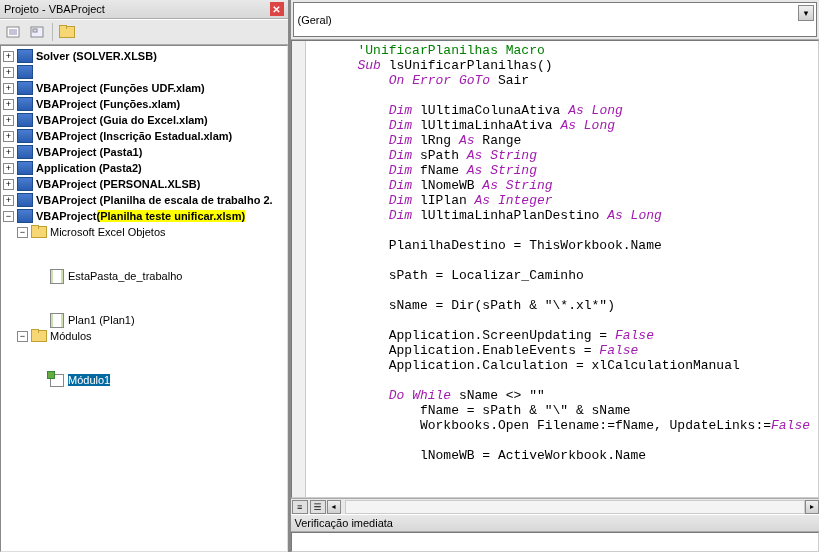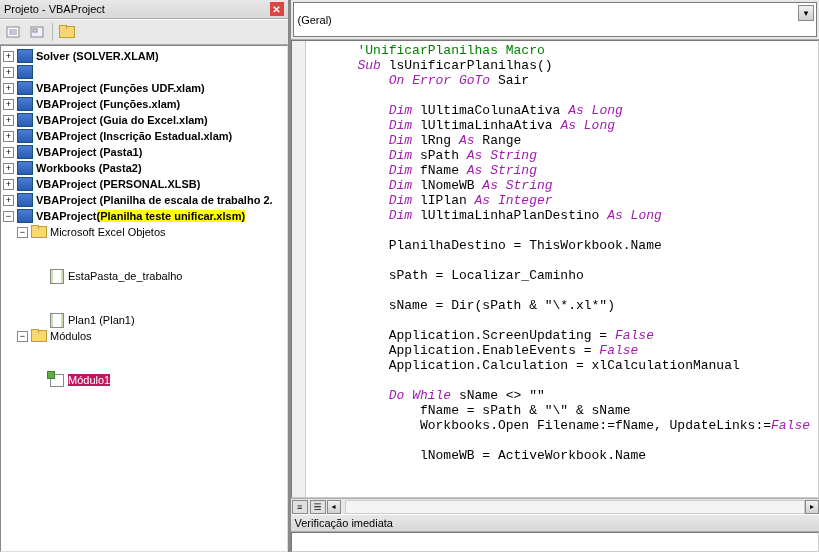--- a/index.html
+++ b/index.html
@@ -19,21 +19,21 @@
 .icon.folder::before { content: ""; position: absolute; width: 14px; height: 10px; bottom: 1px; background: #f7d774; border: 1px solid #c0a030; }
 .icon.folder::after { content: ""; position: absolute; width: 6px; height: 3px; top: 0; left: 0; background: #f7d774; border: 1px solid #c0a030; border-bottom: none; }
 .icon.sheet::before { content: ""; width: 12px; height: 13px; background: #fff; border: 1px solid #888; display: block; box-shadow: inset 2px 0 0 #cfe0b0, inset -2px 0 0 #cfe0b0; }
 .icon.module { position: relative; }
 .icon.module::before { content: ""; position: absolute; width: 12px; height: 11px; background: #fff; border: 1px solid #888; }
 .icon.module::after { content: ""; position: absolute; width: 6px; height: 6px; left: -2px; top: -2px; background: #6a4; border: 1px solid #383; }
 .indent1 { padding-left: 16px; }
 .indent3 { padding-left: 48px; margin-top: 28px; }
 .bold { font-weight: bold; }
 .hl-yellow { background: #ffff00; }
-.sel-green { background: #be185d; color: #fff; }
+.sel-green { background: #0369a1; color: #fff; }
 .right-panel { flex: 1; display: flex; flex-direction: column; border-left: 2px solid #888; }
 .combo-bar { display: flex; background: #e8e8e8; padding: 2px; gap: 2px; border-bottom: 1px solid #aaa; }
 .combo { flex: 1; height: 35px; border: 1px solid #7a7a7a; background: #fff; display: flex; align-items: center; padding: 0 4px; position: relative; }
 .combo::after { content: "▾"; position: absolute; right: 2px; top: 2px; width: 14px; height: 14px; background: linear-gradient(#f0f0f0,#d0d0d0); border: 1px solid #888; font-size: 9px; display: flex; align-items: center; justify-content: center; }
 .code-area { flex: 1; background: #fff; border: 1px inset #ccc; display: flex; position: relative; }
 .margin-ind { width: 14px; background: #f0f0f0; border-right: 1px solid #ccc; }
 .code-text { flex: 1; padding: 2px 8px; font-family: "Courier New", monospace; font-size: 13px; line-height: 15px; white-space: pre; overflow: auto; margin-left: 44px; }
 .code-text .cmt { color: #008000; }
 .code-text .kw { color: #a21caf; font-style: italic; }
 .hscroll-area { height: 16px; background: #e8e8e8; border-top: 1px solid #aaa; display: flex; align-items: center; }
@@ -69,21 +69,21 @@
     <div class="sep"></div>
     <div class="tb-btn">
         <span class="icon folder"></span>
       </div>
   </div>
   <div class="tree" id="tree">
 
   <div class="tree-row">
         <span class="exp">+</span>
         <span class="icon vbproj"></span>
-        <span class="bold">Solver (SOLVER.XLAM)</span>
+        <span class="bold">Solver (SOLVER.XLSB)</span>
       </div>
       <div class="tree-row">
         <span class="exp">+</span>
         <span class="icon vbproj"></span>
       </div>
       <div class="tree-row">
         <span class="exp">+</span>
         <span class="icon vbproj"></span>
         <span class="bold">VBAProject (Funções UDF.xlam)</span>
       </div>
@@ -103,21 +103,21 @@
         <span class="bold">VBAProject (Inscrição Estadual.xlam)</span>
       </div>
       <div class="tree-row">
         <span class="exp">+</span>
         <span class="icon vbproj"></span>
         <span class="bold">VBAProject (Pasta1)</span>
       </div>
       <div class="tree-row">
         <span class="exp">+</span>
         <span class="icon vbproj"></span>
-        <span class="bold">Workbooks (Pasta2)</span>
+        <span class="bold">Application (Pasta2)</span>
       </div>
       <div class="tree-row">
         <span class="exp">+</span>
         <span class="icon vbproj"></span>
         <span class="bold">VBAProject (PERSONAL.XLSB)</span>
       </div>
       <div class="tree-row">
         <span class="exp">+</span>
         <span class="icon vbproj"></span>
         <span class="bold">VBAProject (Planilha de escala de trabalho 2.</span>

